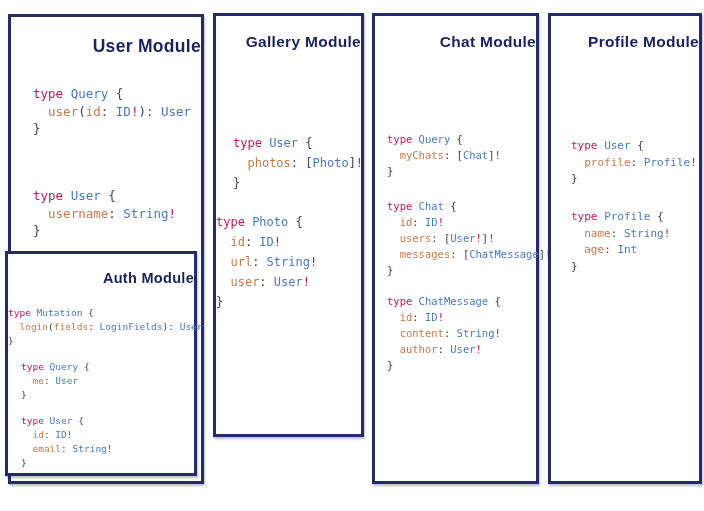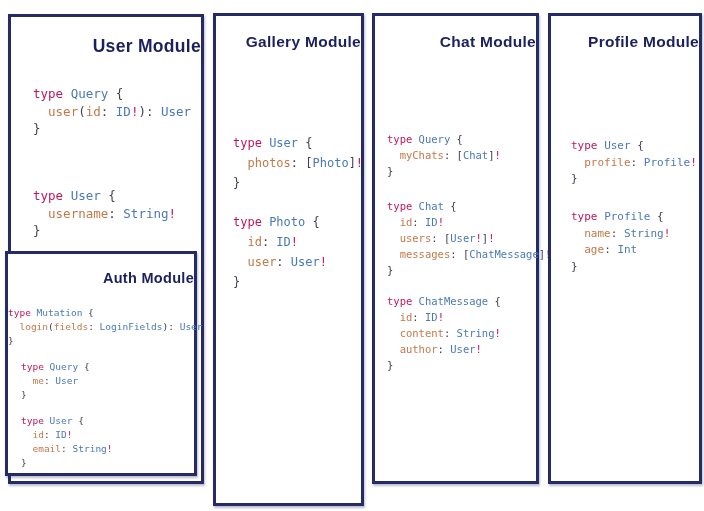--- a/index.html
+++ b/index.html
@@ -49,30 +49,31 @@
         <div class="ln"><span class="tk-p">  </span><span class="tk-o">user</span><span class="tk-p">(</span><span class="tk-o">id</span><span class="tk-p">: </span><span class="tk-b">ID</span><span class="tk-r">!</span><span class="tk-p">): </span><span class="tk-b">User</span></div>
         <div class="ln"><span class="tk-p">}</span></div>
       </div>
     <div class="code" style="left:22px; top:170px; font-size:12.5px; line-height:17.5px;">
         <div class="ln"><span class="tk-r">type </span><span class="tk-b">User </span><span class="tk-p">{</span></div>
         <div class="ln"><span class="tk-p">  </span><span class="tk-o">username</span><span class="tk-p">: </span><span class="tk-b">String</span><span class="tk-r">!</span></div>
         <div class="ln"><span class="tk-p">}</span></div>
       </div>
   </section>
 
-  <section class="module" style="left:213px; top:13px; width:151px; height:493px;">
+  <section class="module" style="left:213px; top:13px; width:151px; height:424px;">
     <h2 style="top:17px; font-size:15.5px;">Gallery Module</h2>
     <div class="code" style="left:17px; top:117px; font-size:12px; line-height:20px;">
         <div class="ln"><span class="tk-r">type </span><span class="tk-b">User </span><span class="tk-p">{</span></div>
         <div class="ln"><span class="tk-p">  </span><span class="tk-o">photos</span><span class="tk-p">: [</span><span class="tk-b">Photo</span><span class="tk-p">]</span><span class="tk-r">!</span></div>
         <div class="ln"><span class="tk-p">}</span></div>
       </div>
-    <div class="code" style="left:17px; top:196px; font-size:12px; line-height:20px;">
+    <div class="code" style="left:0; top:196px; font-size:12px; line-height:20px;">
         <div class="ln"><span class="tk-r">type </span><span class="tk-b">Photo </span><span class="tk-p">{</span></div>
         <div class="ln"><span class="tk-p">  </span><span class="tk-o">id</span><span class="tk-p">: </span><span class="tk-b">ID</span><span class="tk-r">!</span></div>
+        <div class="ln"><span class="tk-p">  </span><span class="tk-o">url</span><span class="tk-p">: </span><span class="tk-b">String</span><span class="tk-r">!</span></div>
         <div class="ln"><span class="tk-p">  </span><span class="tk-o">user</span><span class="tk-p">: </span><span class="tk-b">User</span><span class="tk-r">!</span></div>
         <div class="ln"><span class="tk-p">}</span></div>
       </div>
   </section>
 
   <section class="module" style="left:372px; top:13px; width:167px; height:471px;">
     <h2 style="top:17px; font-size:15.5px;">Chat Module</h2>
     <div class="code" style="left:12px; top:115px; font-size:10.5px; line-height:16px;">
         <div class="ln"><span class="tk-r">type </span><span class="tk-b">Query </span><span class="tk-p">{</span></div>
         <div class="ln"><span class="tk-p">  </span><span class="tk-o">myChats</span><span class="tk-p">: [</span><span class="tk-b">Chat</span><span class="tk-p">]</span><span class="tk-r">!</span></div>

